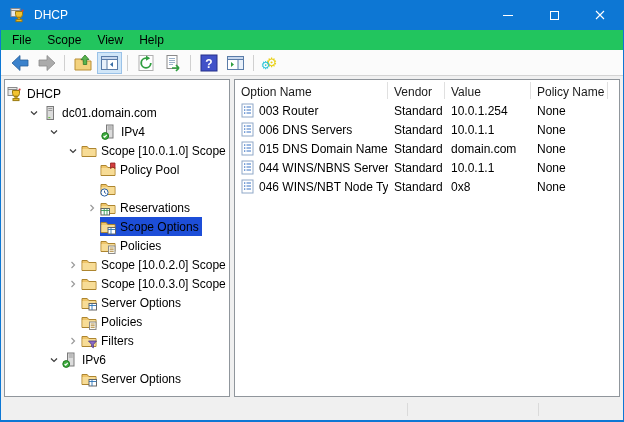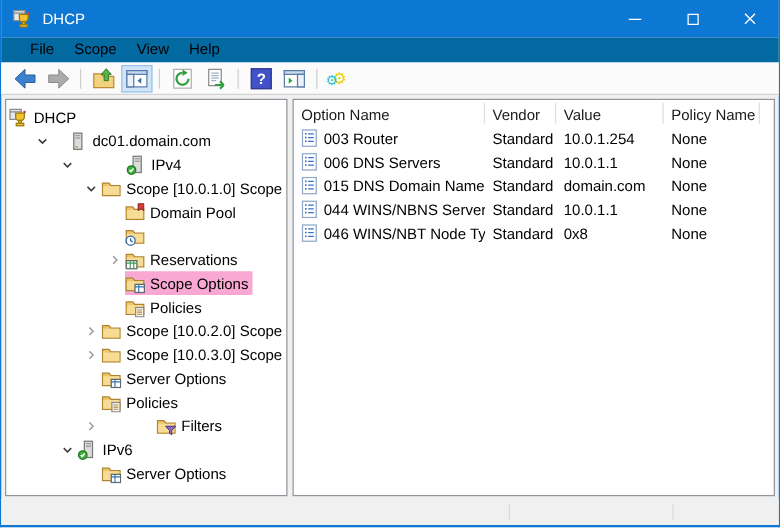--- a/index.html
+++ b/index.html
@@ -21,40 +21,40 @@
   }
   
   .titlebar { flex: 0 0 30px; background: #0d77d4; display: flex; align-items: center; }
   .title-icon { margin: 0 8px 0 9px; display: flex; }
   .title-text { color: #fff; }
   .title-controls { margin-left: auto; display: flex; height: 100%; }
   .cap-btn { width: 46px; height: 100%; display: flex; align-items: center; justify-content: center; }
   .min-glyph { width: 10px; height: 1px; background: #fff; }
   .max-glyph { width: 9px; height: 9px; border: 1px solid #fff; }
   
-  .menubar { flex: 0 0 20px; background: #0369a1; display: flex; align-items: flex-start; padding-left: 15px; }
+  .menubar { flex: 0 0 20px; background: #22c55e; display: flex; align-items: center; padding-left: 3px; }
   .menu-item { padding: 2px 8px 3px 8px; }
   
   .toolbar { flex: 0 0 26px; background: #fbfbfb; border-bottom: 1px solid #d4d4d4; display: flex; align-items: center; padding-left: 5px; }
   .tool-btn { width: 25px; height: 22px; display: flex; align-items: center; justify-content: center; border: 1px solid transparent; margin: 0 1px; }
   .tool-btn.toggled { background: #d0e6f8; border-color: #9ac2e8; }
   .tool-sep { width: 1px; height: 16px; background: #d0d0d0; margin: 0 4px; }
   .gear-wrap { position: relative; font-size: 13px; line-height: 1; }
   .gear-y { color: #e9d117; }
   .gear-c { color: #29c4d8; position: absolute; left: -5px; top: 4px; font-size: 11px; }
   
   .content { flex: 1 1 auto; min-height: 0; display: flex; padding: 3px 3px 2px 3px; gap: 4px; }
   .pane { background: #fff; border: 1px solid #90969c; overflow: hidden; }
   .tree-pane { flex: 0 0 226px; padding-top: 4px; }
   .details-pane { flex: 1 1 auto; display: flex; flex-direction: column; }
   
   .tree-row { height: 19px; display: flex; align-items: center; white-space: nowrap; }
   .chevron { flex: 0 0 17px; width: 17px; display: inline-flex; justify-content: center; align-items: center; }
   .tree-label-wrap { display: inline-flex; align-items: center; height: 19px; padding-right: 3px; }
-  .tree-label-wrap.selected { background: #f9a8d4; }
+  .tree-label-wrap.selected { background: #1d4ed8; }
   .tree-icon { flex: 0 0 16px; width: 16px; height: 16px; margin-right: 4px; display: inline-flex; }
   
   .header-row { flex: 0 0 21px; display: flex; align-items: center; }
   .hcell { border-right: 1px solid #e0e0e0; padding: 3px 0 0 6px; color: #1a1a1a; overflow: hidden; white-space: nowrap; }
   .hfill { flex: 1 1 auto; }
   .col-option { width: 153px; }
   .col-vendor { width: 57px; }
   .col-value  { width: 86px; }
   .col-policy { width: 77px; }
   .trow { height: 19px; display: flex; align-items: center; }
@@ -178,21 +178,21 @@
                 <path d="M1 3.5 h9" stroke="#8a8a8a"></path>
                 <path d="M5.5 4.5 h7 v2.8 a3.5 3.5 0 0 1 -7 0 z" fill="#f2c230" stroke="#9a7b10"></path>
                 <rect x="8" y="10.2" width="2" height="2.4" fill="#f2c230" stroke="#9a7b10"></rect>
                 <rect x="6" y="12.6" width="6" height="2" fill="#f2c230" stroke="#9a7b10"></rect>
                 <circle cx="12.6" cy="3.6" r="1.1" fill="#d23e3e"></circle>
               </svg>
             </span>
             <span>DHCP</span>
           </span>
         </div>
-        <div class="tree-row" style="padding-left: 20px; gap: 12px;">
+        <div class="tree-row" style="padding-left: 20px;">
           <span class="chevron">
             <svg width="10" height="10" viewBox="0 0 10 10">
               <path d="M2 3.5 L5 6.5 L8 3.5" fill="none" stroke="#3c3c3c" stroke-width="1.2"></path>
             </svg>
           </span>
           <span class="tree-label-wrap">
             <span class="tree-icon">
               <svg width="16" height="16" viewBox="0 0 16 16">
                 <rect x="5" y="1.5" width="6.5" height="13" fill="#dcdcdc" stroke="#7a7a7a"></rect>
                 <rect x="6.3" y="3" width="4" height="1" fill="#9a9a9a"></rect>
@@ -241,21 +241,21 @@
         <div class="tree-row" style="padding-left: 78px;">
           <span class="chevron"></span>
           <span class="tree-label-wrap">
             <span class="tree-icon">
               <svg width="16" height="16" viewBox="0 0 16 16">
                 <path d="M1 3.5 h5.2 l1.6 2 H15 v8 H1 z" fill="#efc56a" stroke="#ad852f" stroke-width="1"></path>
                 <rect x="1.5" y="6" width="13" height="7" fill="#f7dc96"></rect>
                 <path d="M10.5 1 h4.5 v5.5 l-2.2-1.5 -2.3 1.5 z" fill="#d23e3e" stroke="#8f1f1f" stroke-width="0.8"></path>
               </svg>
             </span>
-            <span>Domain Pool</span>
+            <span>Policy Pool</span>
           </span>
         </div>
         <div class="tree-row" style="padding-left: 78px;">
           <span class="chevron"></span>
           <span class="tree-label-wrap">
             <span class="tree-icon">
               <svg width="16" height="16" viewBox="0 0 16 16">
                 <path d="M1 3.5 h5.2 l1.6 2 H15 v8 H1 z" fill="#efc56a" stroke="#ad852f" stroke-width="1"></path>
                 <rect x="1.5" y="6" width="13" height="7" fill="#f7dc96"></rect>
                 <circle cx="4.5" cy="11.5" r="3.6" fill="#fff" stroke="#2b5fa3"></circle>
@@ -363,21 +363,21 @@
               <svg width="16" height="16" viewBox="0 0 16 16">
                 <path d="M1 3.5 h5.2 l1.6 2 H15 v8 H1 z" fill="#efc56a" stroke="#ad852f" stroke-width="1"></path>
                 <rect x="1.5" y="6" width="13" height="7" fill="#f7dc96"></rect>
                 <rect x="8.5" y="8" width="6.5" height="7.5" fill="#fdfbef" stroke="#8a8a8a"></rect>
                 <path d="M9.7 10 h4 M9.7 11.7 h4 M9.7 13.4 h4" stroke="#b0893f" stroke-width="0.9"></path>
               </svg>
             </span>
             <span>Policies</span>
           </span>
         </div>
-        <div class="tree-row" style="padding-left: 59px; gap: 44px;">
+        <div class="tree-row" style="padding-left: 59px;">
           <span class="chevron">
             <svg width="10" height="10" viewBox="0 0 10 10">
               <path d="M3.5 2 L6.5 5 L3.5 8" fill="none" stroke="#9a9a9a" stroke-width="1.2"></path>
             </svg>
           </span>
           <span class="tree-label-wrap">
             <span class="tree-icon">
               <svg width="16" height="16" viewBox="0 0 16 16">
                 <path d="M1 3.5 h5.2 l1.6 2 H15 v8 H1 z" fill="#efc56a" stroke="#ad852f" stroke-width="1"></path>
                 <rect x="1.5" y="6" width="13" height="7" fill="#f7dc96"></rect>

